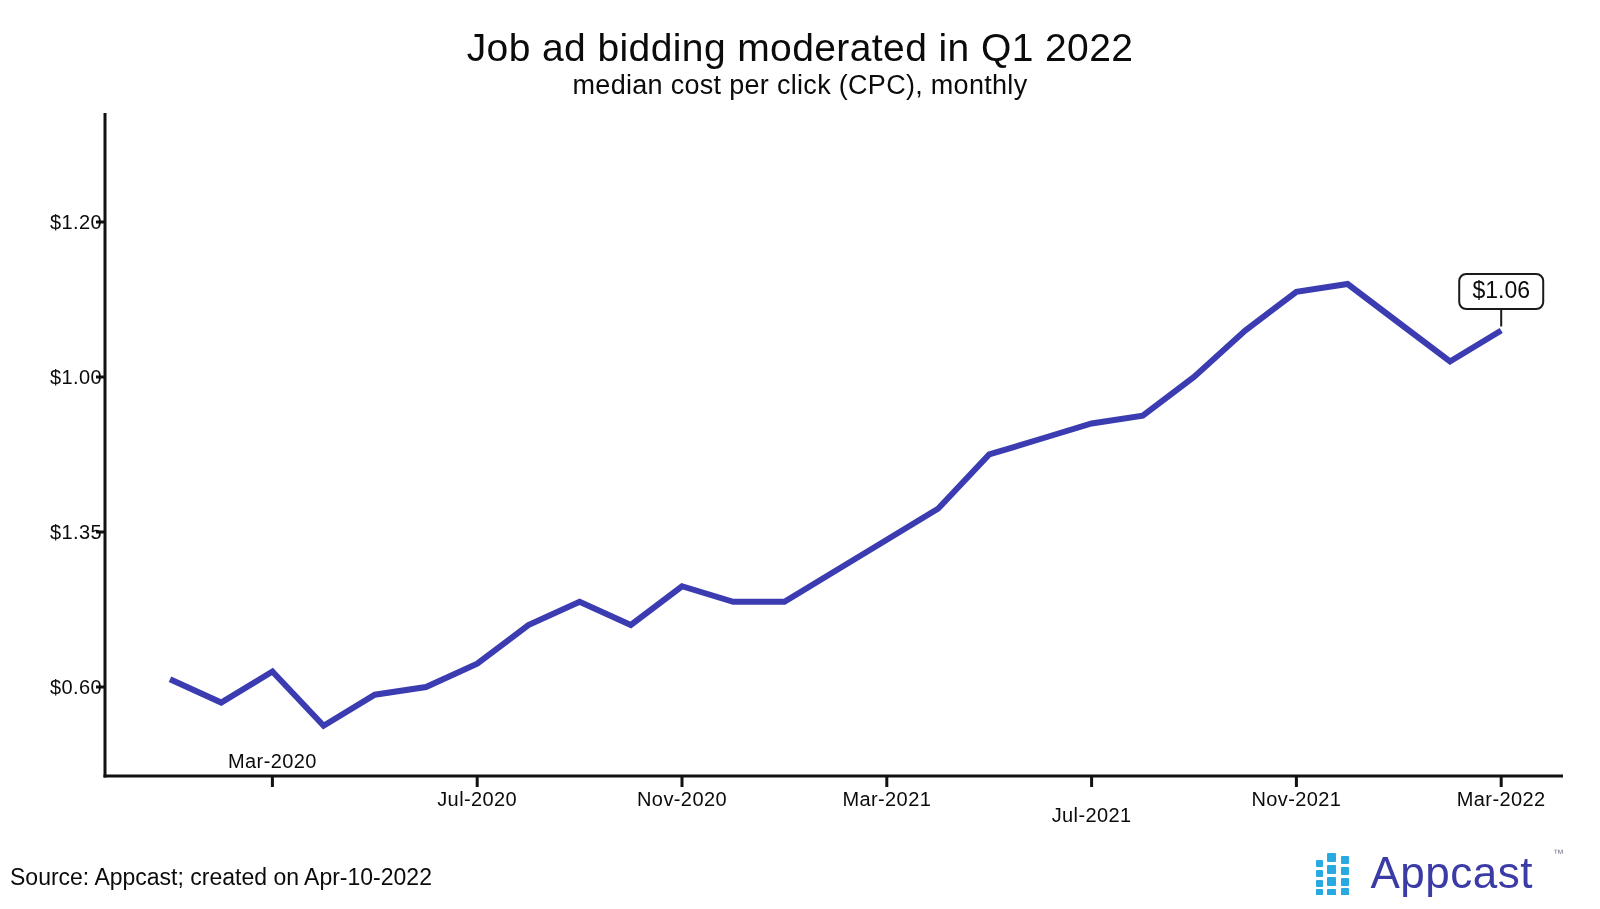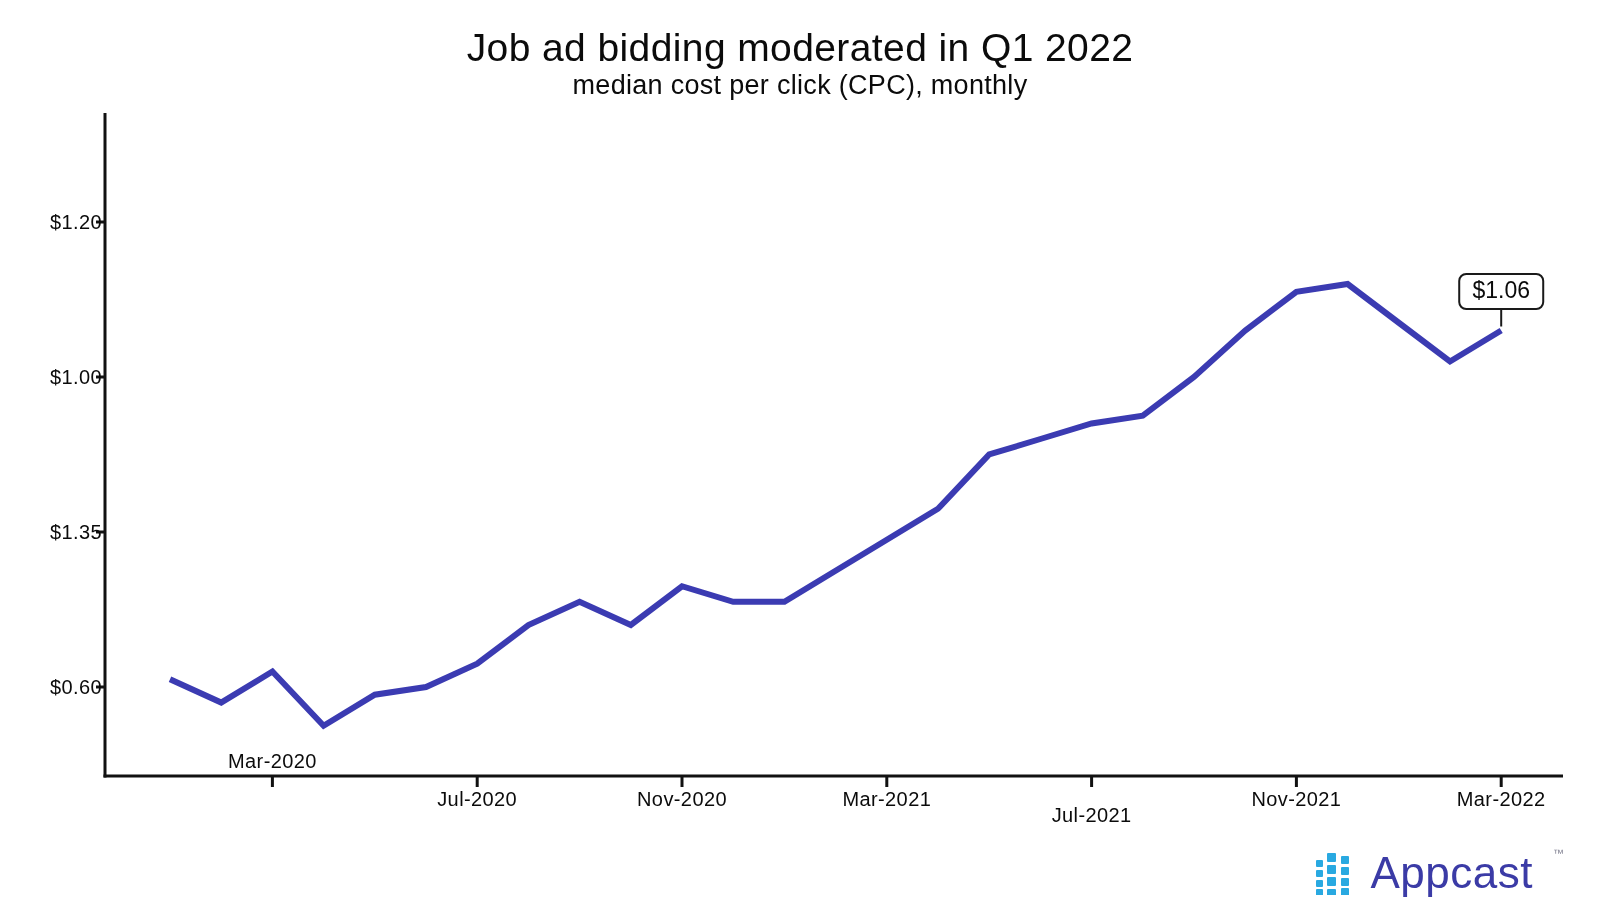--- a/index.html
+++ b/index.html
@@ -57,20 +57,21 @@
       <div class="x-tick-label" style="left: 477.2px; top: 788px;">Jul-2020</div>
       <div class="x-tick-label" style="left: 682px; top: 788px;">Nov-2020</div>
       <div class="x-tick-label" style="left: 886.8px; top: 788px;">Mar-2021</div>
       <div class="x-tick-label" style="left: 1091.6px; top: 804px;">Jul-2021</div>
       <div class="x-tick-label" style="left: 1296.4px; top: 788px;">Nov-2021</div>
       <div class="x-tick-label" style="left: 1501.2px; top: 788px;">Mar-2022</div>
     </div>
 
   <div class="callout" id="callout" style="left: 1501.2px; top: 272.5px;">$1.06</div>
 
+  <div class="source">Source: Appcast; created on Apr-10-2022</div>
 
   <div class="logo">
     <svg width="37" height="43" viewBox="0 0 37 43">
       <g id="logo-mark">
           <rect x="0" y="8" width="7" height="7" rx="1" fill="#29A9E1"></rect>
           <rect x="0" y="18" width="7" height="7" rx="1" fill="#29A9E1"></rect>
           <rect x="0" y="28" width="7" height="7" rx="1" fill="#29A9E1"></rect>
           <rect x="0" y="37" width="7" height="7" rx="1" fill="#29A9E1"></rect>
           <rect x="11" y="1" width="9" height="9" rx="1" fill="#29A9E1"></rect>
           <rect x="11" y="13" width="9" height="9" rx="1" fill="#29A9E1"></rect>

